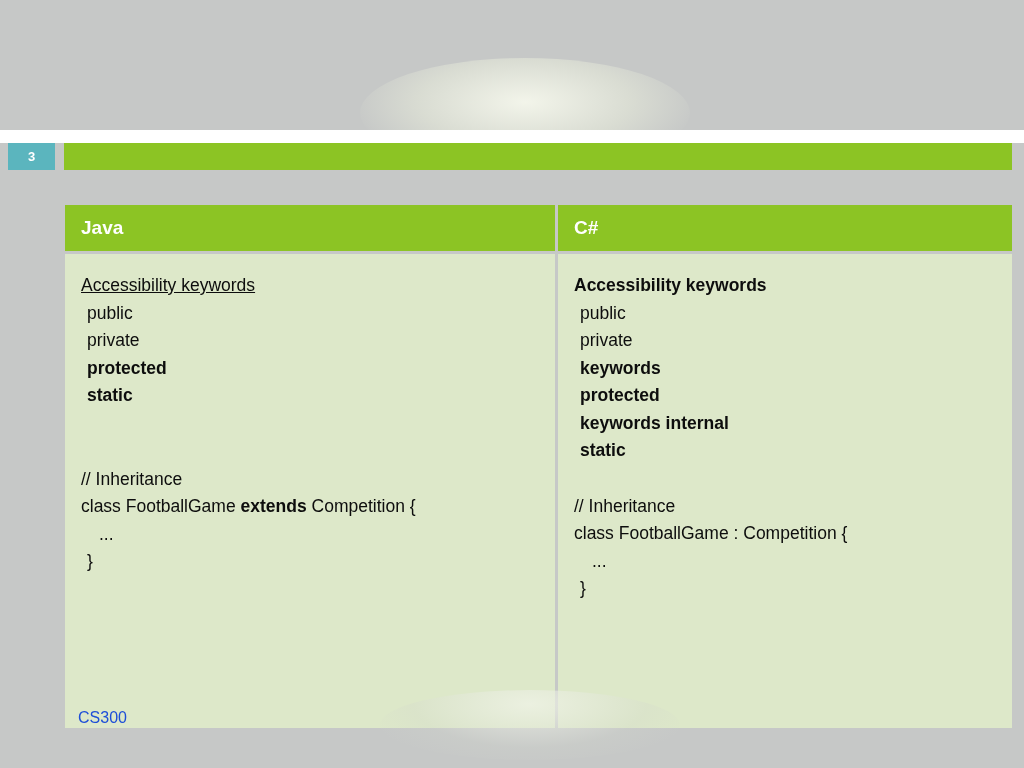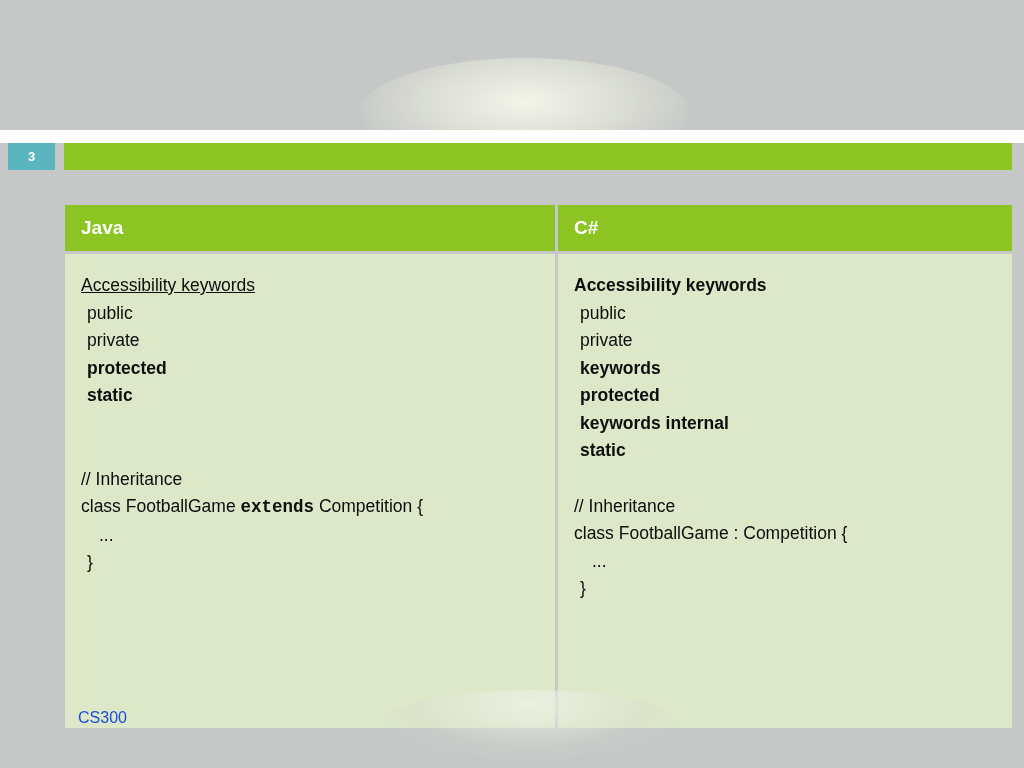--- a/index.html
+++ b/index.html
@@ -143,21 +143,21 @@
   }
 
   .kw-heading-underline { text-decoration: underline; }
   .kw-heading-bold { font-weight: 700; }
   .kw-item { }
   .kw-item.bold { font-weight: 700; }
   .indent1 { padding-left: 6px; }
 
   .code-block { margin-top: 56px; }
   .code-line { white-space: pre; }
-  .code-line .bold { font-weight: 700; font-family: Liberation Mono, monospace; }
+  .code-line .bold { font-weight: 700; }
   .code-indent { padding-left: 18px; }
   .code-brace { padding-left: 6px; }
 
   
   #footer-text {
     position: absolute;
     left: 78px;
     top: 709px;
     font-size: 16px;
     color: #1d4ed8;

